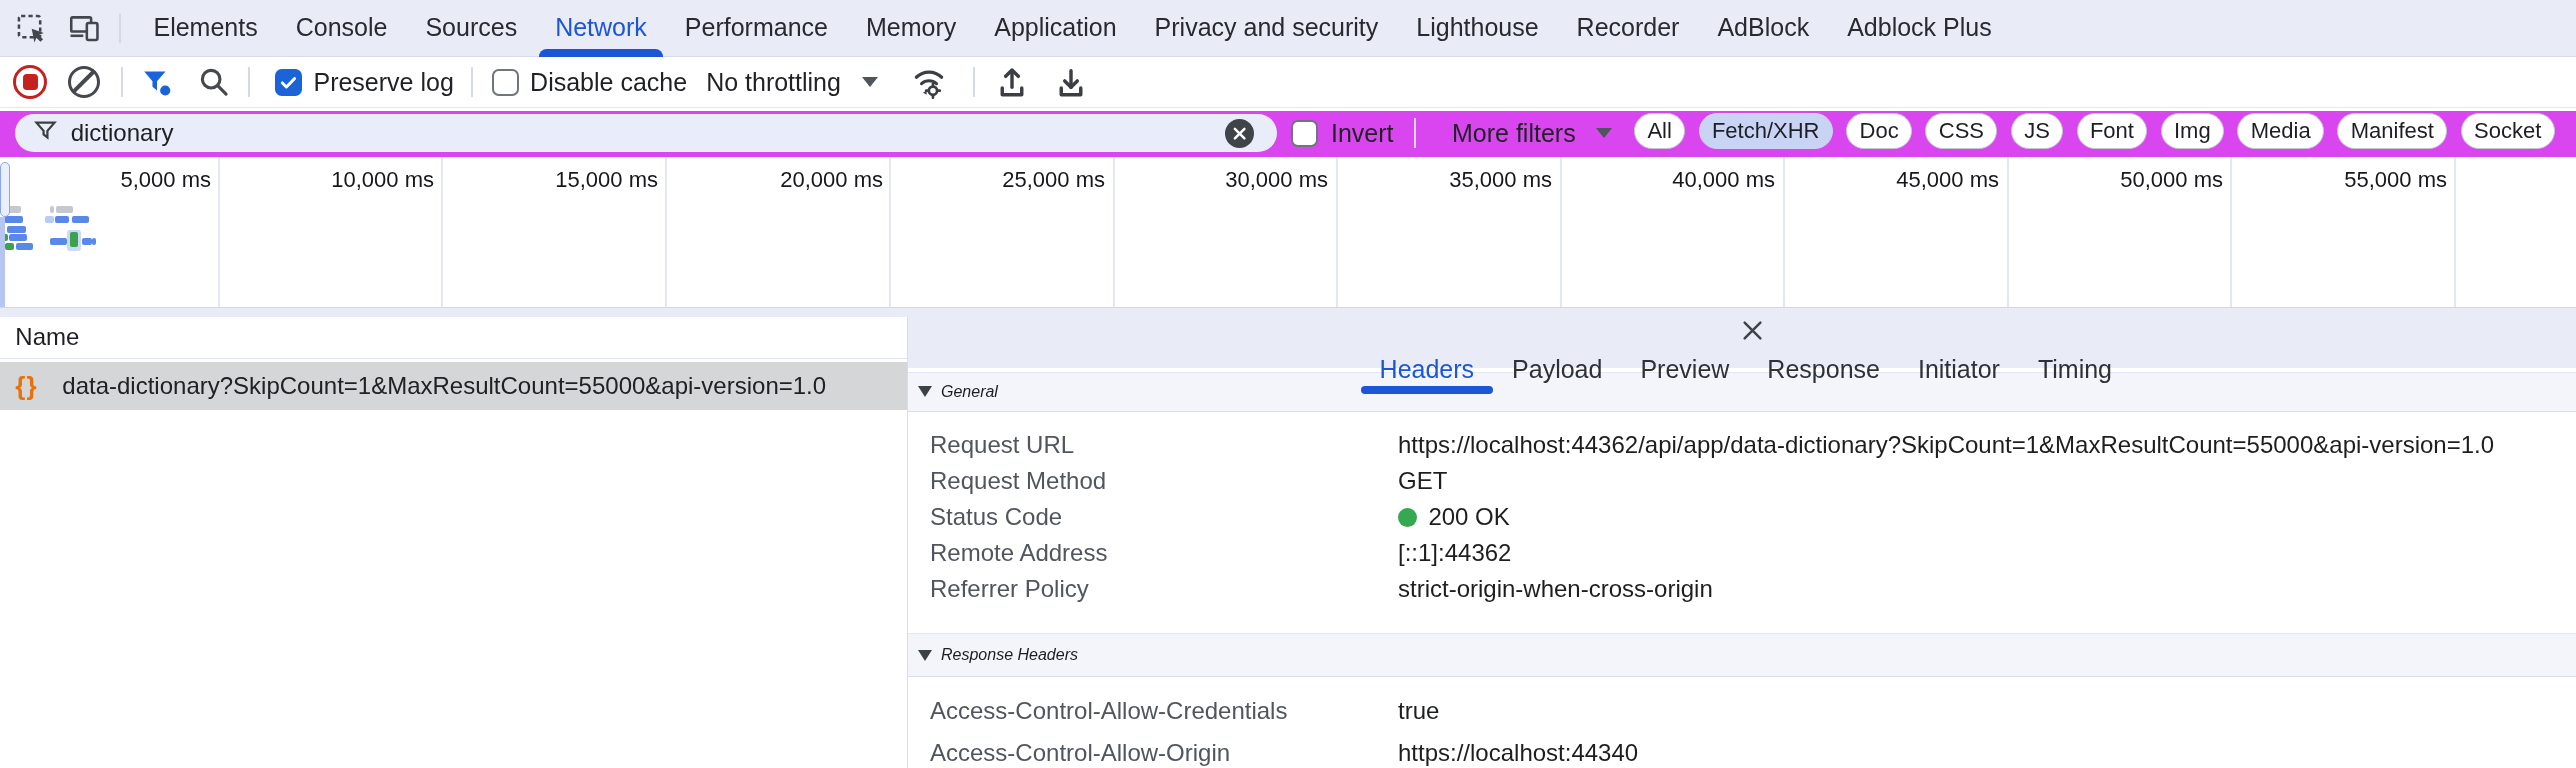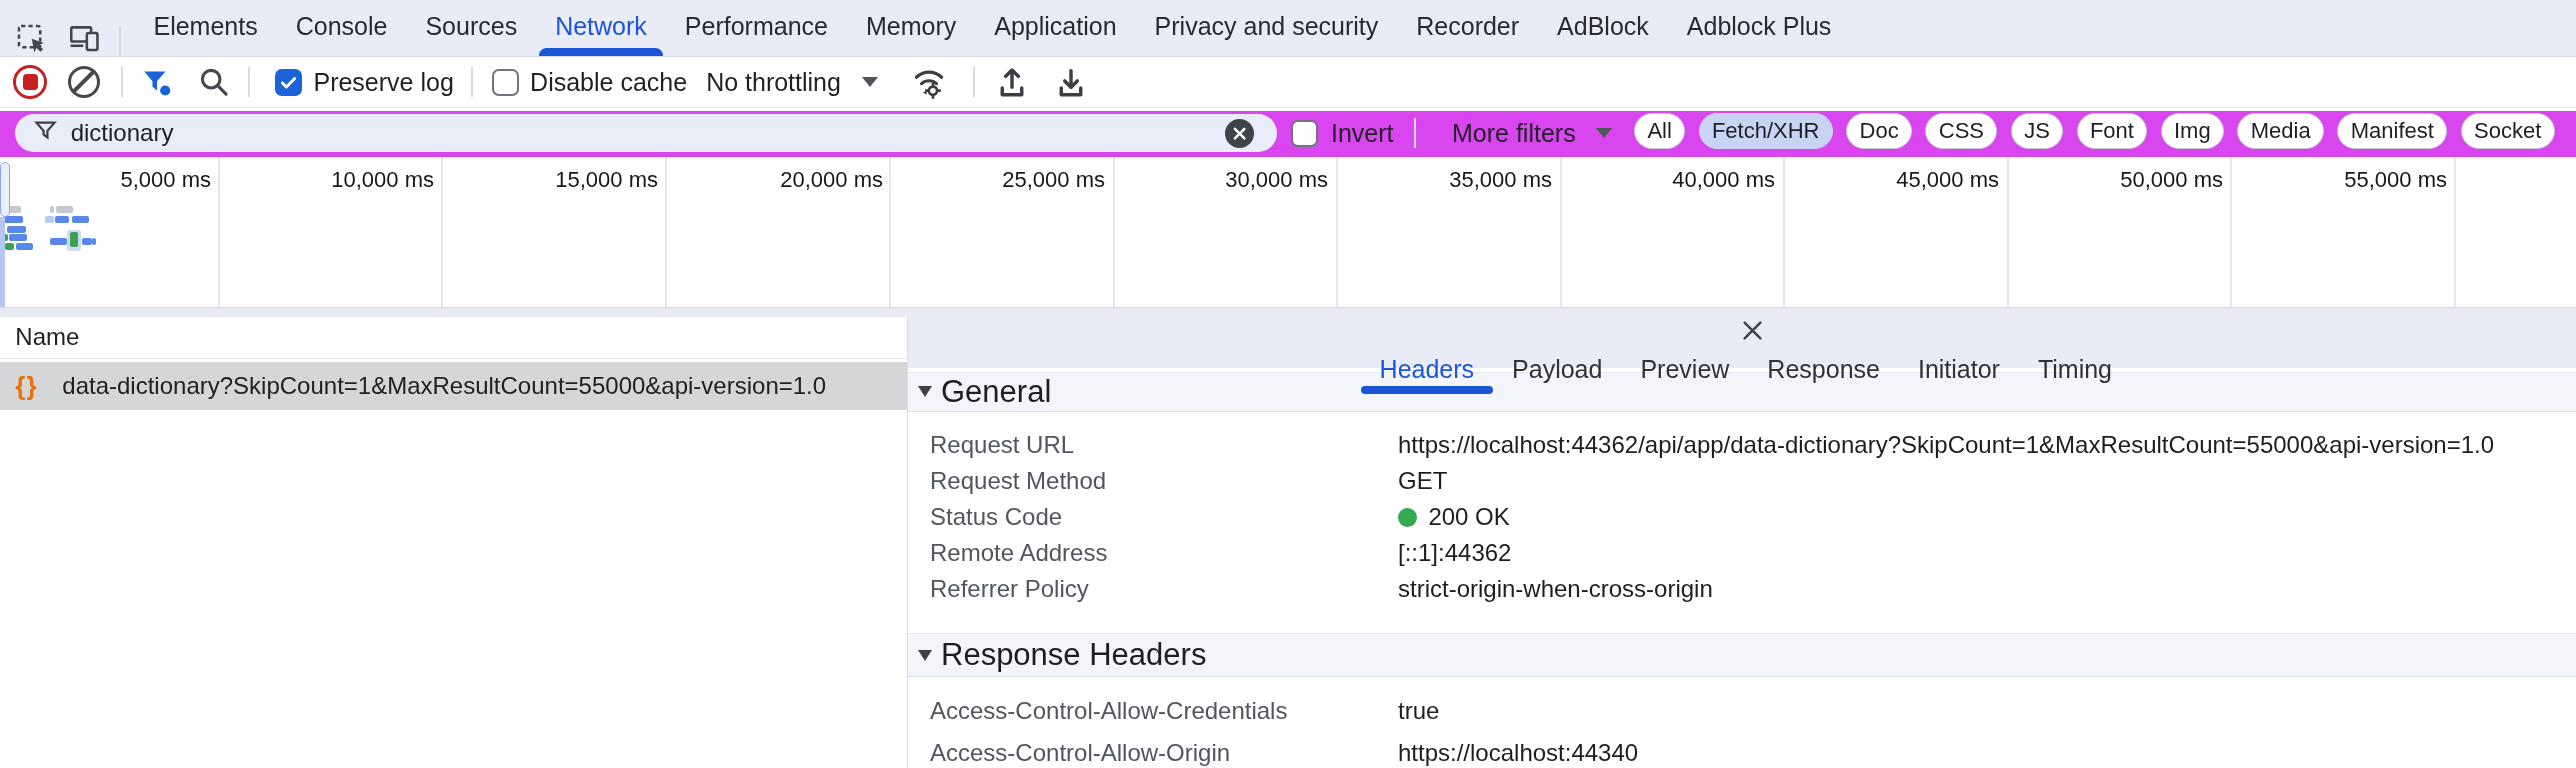--- a/index.html
+++ b/index.html
@@ -8,21 +8,21 @@
     width:2576px; height:768px; overflow:hidden; position:relative;
     font-family:"Liberation Sans", sans-serif; background:#fff; color:#202124;
     -webkit-font-smoothing:antialiased;
   }
   .vsep { width:1.9px; height:30.5px; background:#d5d9e8; flex:0 0 auto; }
 
   
   #tabbar {
     position:absolute; left:0; top:0; width:2576px; height:57px;
     background:#e9ebf7; border-bottom:1px solid #d7dae8;
-    display:flex; align-items:flex-end;
+    display:flex; align-items:center;
   }
   .ticon { flex:0 0 auto; display:flex; align-items:center; justify-content:center;
            width:36px; height:36px; color:#43464c; }
   #tabbar .vsep { height:29px; }
   .maintabs { display:flex; align-items:stretch; height:57px; margin-left:13.3px; }
   .maintab { position:relative; padding:0 19px; line-height:55px; font-size:25px;
              color:#282a2f; white-space:nowrap; }
   .maintab.selected { color:#1a56d6; }
   .maintab.selected::after { content:""; position:absolute; left:2.9px; right:2.9px; bottom:0;
              height:7.6px; background:#1a56d6; border-radius:7.6px 7.6px 0 0; }
@@ -99,21 +99,21 @@
             justify-content:center; color:#3f434a; }
   .dtabs { display:flex; height:51px; margin-left:7.6px; }
   .dtab { position:relative; padding:0 19px; line-height:50px; font-size:25px; color:#2d3138; white-space:nowrap; }
   .dtab.selected { color:#1a56d6; }
   .dtab.selected::after { content:""; position:absolute; left:0; right:0; bottom:0; height:7.6px;
             background:#1a56d6; border-radius:7.6px; }
   .band { margin-top:3.8px; height:40px; background:#f3f5fb; border-top:1px solid #e3e6f3;
           border-bottom:1.9px solid #d9ddee; display:flex; align-items:center; padding-left:9.5px; }
   .band .tri { width:0; height:0; border-left:7.6px solid transparent; border-right:7.6px solid transparent;
           border-top:11.4px solid #3c4047; margin-right:9.5px; }
-  .band .band-title { font-size:31px; color:#1c1e22; }
+  .band .band-title { font-size:16px; color:#1c1e22;font-style:italic; }
   .hrows { padding-top:15.3px; }
   .hrow { height:36px; display:flex; align-items:center; }
   .hrow .hlabel { margin-left:22px; width:468px; font-size:24px; color:#50555e; flex:0 0 auto; }
   .hrow .hvalue { font-size:24px; color:#1d1e20; white-space:nowrap; display:flex; align-items:center; }
   .status-dot { width:19px; height:19px; border-radius:50%; background:#36a852; margin-right:11.4px; flex:0 0 auto; }
   .band.second { margin-top:26px; height:44px; }
   .hrows.second { padding-top:13.3px; }
   .hrows.second .hrow { height:42px; }
 </style>
 </head>
@@ -136,20 +136,21 @@
   <span class="vsep" style="margin-left:17px"></span>
   <div class="maintabs">
     <div class="maintab">Elements</div>
     <div class="maintab">Console</div>
     <div class="maintab">Sources</div>
     <div class="maintab selected">Network</div>
     <div class="maintab">Performance</div>
     <div class="maintab">Memory</div>
     <div class="maintab">Application</div>
     <div class="maintab">Privacy and security</div>
+    <div class="maintab">Lighthouse</div>
     <div class="maintab">Recorder</div>
     <div class="maintab">AdBlock</div>
     <div class="maintab">Adblock Plus</div>
   </div>
 </div>
 
 <div id="toolbar">
   <span class="record-outer" style="margin-left:13.3px">
       <span class="record-inner"></span>
     </span>

